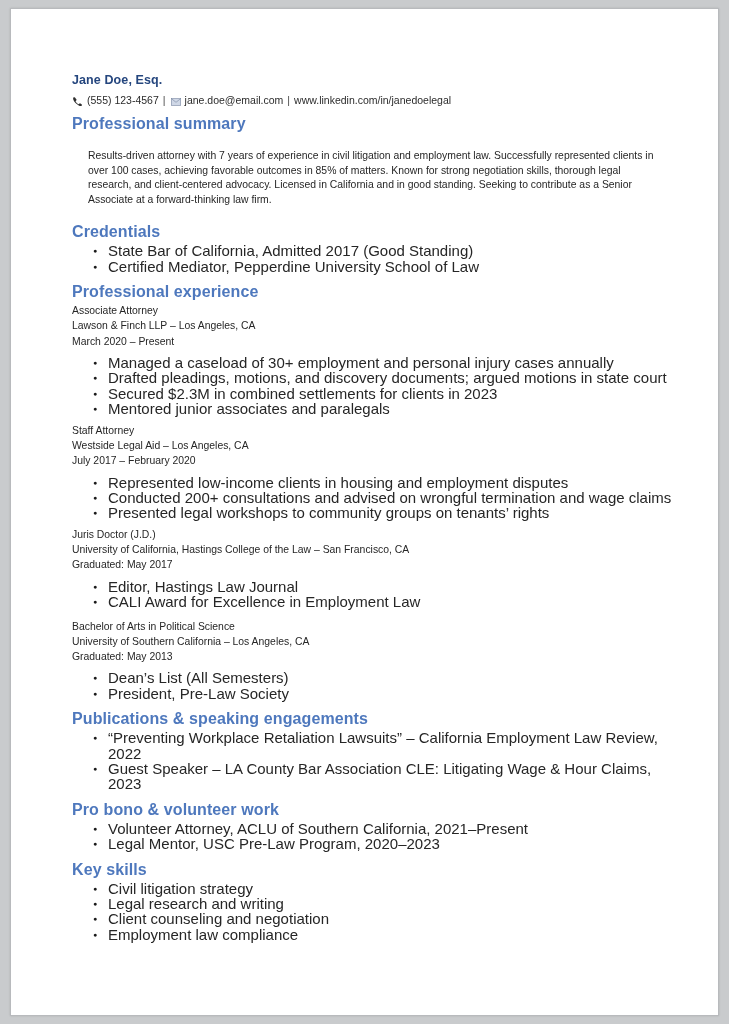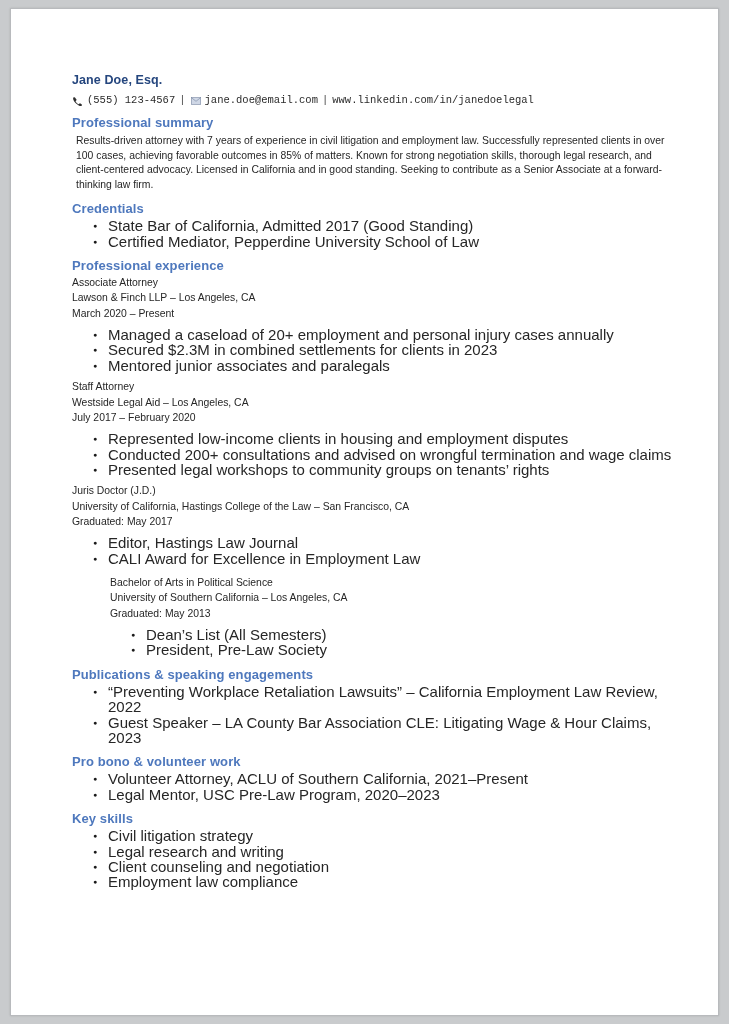--- a/index.html
+++ b/index.html
@@ -39,21 +39,20 @@
     letter-spacing: 0.1px;
     margin: 0 0 7px 0;
   }
   .contact {
     font-size: 10.5px;
     color: #2b2b2b;
     white-space: nowrap;
     display: flex;
     align-items: center;
     margin-bottom: 8px;
-    font-family: Liberation Mono, monospace;
   }
   .contact .sep {
     margin: 0 4px;
     color: #4a4a4a;
   }
   .phone-icon {
     display: inline-block;
     width: 11px;
     height: 11px;
     margin-right: 4px;
@@ -65,30 +64,30 @@
     width: 10px;
     height: 8px;
     margin: 0 4px 0 1px;
     position: relative;
     top: 0px;
   }
 
   
   .sec-title {
     color: #4e78bd;
-    font-size: 13px;
+    font-size: 16px;
     font-weight: bold;
     margin: 9px 0 2px 0;
     letter-spacing: 0.1px;
   }
   .para {
     font-size: 10.4px;
     line-height: 14.6px;
     color: #262626;
-    margin: 4px;
+    margin: 16px;
     text-align: left;
   }
   .line {
     font-size: 10.4px;
     line-height: 15.3px;
     color: #262626;
   }
   ul.bullets {
     margin: 6px 0 6px 0;
     padding-left: 36px;
@@ -107,21 +106,21 @@
     content: "\25CF";
     position: absolute;
     left: -15px;
     top: 0;
     font-size: 7px;
     line-height: 15.4px;
     color: #1a1a1a;
   }
   .job { margin-top: 1px; }
   .job + .job { }
-  .edu + .edu { margin-top: 9px; margin-left: 38px; }
+  .edu + .edu { margin-top: 9px; }
 </style>
 </head>
 <body>
 
 <div class="page-wrap">
   <div class="doc">
 
     <div class="name">Jane Doe, Esq.</div>
 
     <div class="contact">
@@ -152,21 +151,22 @@
       <li>Certified Mediator, Pepperdine University School of Law</li>
     </ul>
 
     <div class="sec-title">Professional experience</div>
 
     <div class="job">
       <div class="line">Associate Attorney</div>
       <div class="line">Lawson &amp; Finch LLP – Los Angeles, CA</div>
       <div class="line">March 2020 – Present</div>
       <ul class="bullets">
-        <li>Managed a caseload of 20+ employment and personal injury cases annually</li>
+        <li>Managed a caseload of 30+ employment and personal injury cases annually</li>
+        <li>Drafted pleadings, motions, and discovery documents; argued motions in state court</li>
         <li>Secured $2.3M in combined settlements for clients in 2023</li>
         <li>Mentored junior associates and paralegals</li>
       </ul>
     </div>
 
     <div class="job">
       <div class="line">Staff Attorney</div>
       <div class="line">Westside Legal Aid – Los Angeles, CA</div>
       <div class="line">July 2017 – February 2020</div>
       <ul class="bullets">

